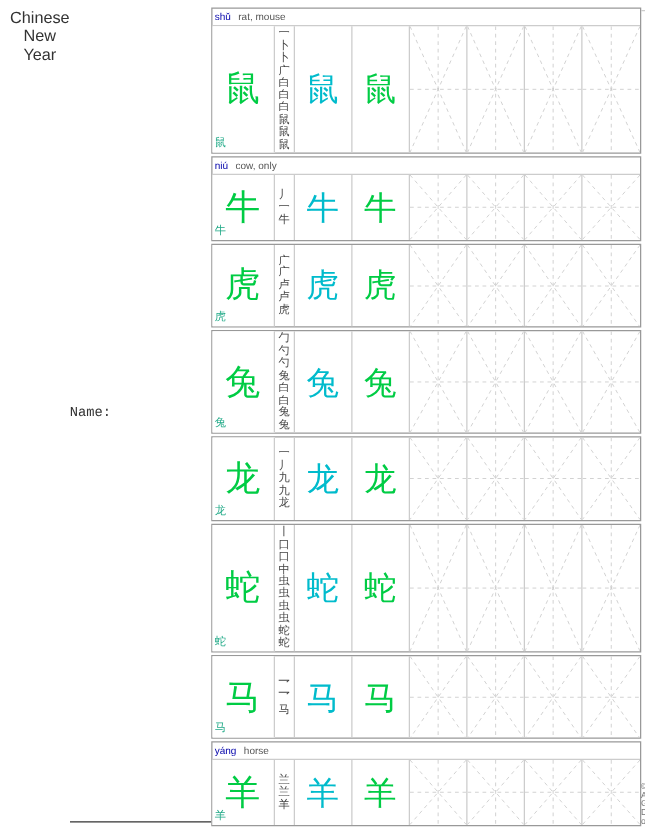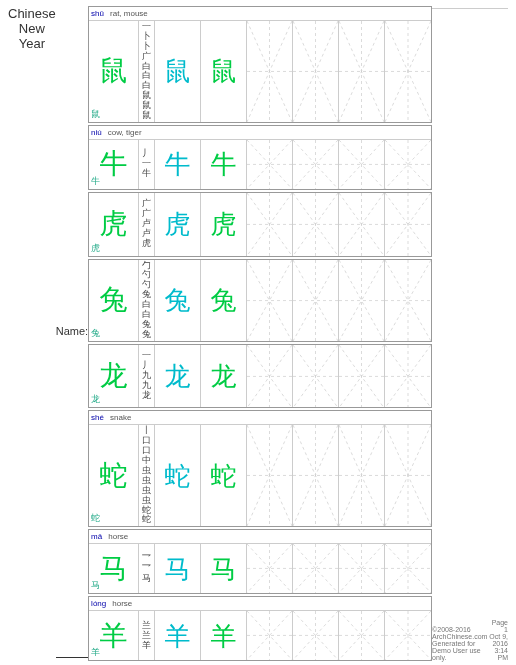--- a/index.html
+++ b/index.html
@@ -30,20 +30,22 @@
       display: flex;
       align-items: center;
       border-bottom: 1px solid #333;
       margin-bottom: 3px;
       padding-bottom: 1px;
     }
 
     .name-label {
       font-size: 11px;
       color: #333;
+      margin-right: 80px;
+      font-family: Liberation Mono, monospace;
     }
 
     .characters-grid {
       flex: 1;
       display: flex;
       flex-direction: column;
       gap: 2px;
     }
 
     .char-row {
@@ -241,21 +243,21 @@
         <line x1="0" y1="50%" x2="100%" y2="50%" stroke="#ccc" stroke-width="0.7" stroke-dasharray="3,3"></line>
         <line x1="0" y1="0" x2="100%" y2="100%" stroke="#ccc" stroke-width="0.7" stroke-dasharray="3,3"></line>
         <line x1="100%" y1="0" x2="0" y2="100%" stroke="#ccc" stroke-width="0.7" stroke-dasharray="3,3"></line>
       </svg>
     </div>
         </div>
       </div>
       <div class="char-row">
         <div class="char-row-top">
           <span class="pinyin">niú</span>
-          <span class="meaning">cow, tiger</span>
+          <span class="meaning">cow, only</span>
         </div>
         <div class="char-row-cells">
           <div class="cell-main">
             <span class="cell-main-char main-char-green">牛</span>
             <span class="cell-main-small" style="color:#2a8;">牛</span>
           </div>
           <div class="stroke-cells" style="flex: 1 1 0%; border-right: 1px solid rgb(204, 204, 204); display: flex; flex-wrap: wrap; align-content: center; align-items: center; padding: 1px 2px;">
             <span class="mini-char">丿</span>
             <span class="mini-char">一</span>
             <span class="mini-char">牛</span>
@@ -456,24 +458,20 @@
       <svg style="position:absolute;top:0;left:0;width:100%;height:100%;">
         <line x1="50%" y1="0" x2="50%" y2="100%" stroke="#ccc" stroke-width="0.7" stroke-dasharray="3,3"></line>
         <line x1="0" y1="50%" x2="100%" y2="50%" stroke="#ccc" stroke-width="0.7" stroke-dasharray="3,3"></line>
         <line x1="0" y1="0" x2="100%" y2="100%" stroke="#ccc" stroke-width="0.7" stroke-dasharray="3,3"></line>
         <line x1="100%" y1="0" x2="0" y2="100%" stroke="#ccc" stroke-width="0.7" stroke-dasharray="3,3"></line>
       </svg>
     </div>
         </div>
       </div>
       <div class="char-row">
-        <div class="char-row-top">
-          <span class="pinyin">shé</span>
-          <span class="meaning">snake</span>
-        </div>
         <div class="char-row-cells">
           <div class="cell-main">
             <span class="cell-main-char main-char-green">蛇</span>
             <span class="cell-main-small" style="color:#2a8;">蛇</span>
           </div>
           <div class="stroke-cells" style="flex: 1 1 0%; border-right: 1px solid rgb(204, 204, 204); display: flex; flex-wrap: wrap; align-content: center; align-items: center; padding: 1px 2px;">
             <span class="mini-char">丨</span>
             <span class="mini-char">口</span>
             <span class="mini-char">口</span>
             <span class="mini-char">中</span>
@@ -518,24 +516,20 @@
       <svg style="position:absolute;top:0;left:0;width:100%;height:100%;">
         <line x1="50%" y1="0" x2="50%" y2="100%" stroke="#ccc" stroke-width="0.7" stroke-dasharray="3,3"></line>
         <line x1="0" y1="50%" x2="100%" y2="50%" stroke="#ccc" stroke-width="0.7" stroke-dasharray="3,3"></line>
         <line x1="0" y1="0" x2="100%" y2="100%" stroke="#ccc" stroke-width="0.7" stroke-dasharray="3,3"></line>
         <line x1="100%" y1="0" x2="0" y2="100%" stroke="#ccc" stroke-width="0.7" stroke-dasharray="3,3"></line>
       </svg>
     </div>
         </div>
       </div>
       <div class="char-row">
-        <div class="char-row-top">
-          <span class="pinyin">mǎ</span>
-          <span class="meaning">horse</span>
-        </div>
         <div class="char-row-cells">
           <div class="cell-main">
             <span class="cell-main-char main-char-green">马</span>
             <span class="cell-main-small" style="color:#2a8;">马</span>
           </div>
           <div class="stroke-cells" style="flex: 1 1 0%; border-right: 1px solid rgb(204, 204, 204); display: flex; flex-wrap: wrap; align-content: center; align-items: center; padding: 1px 2px;">
             <span class="mini-char">乛</span>
             <span class="mini-char">乛</span>
             <span class="mini-char">马</span>
           </div>
@@ -574,21 +568,21 @@
         <line x1="50%" y1="0" x2="50%" y2="100%" stroke="#ccc" stroke-width="0.7" stroke-dasharray="3,3"></line>
         <line x1="0" y1="50%" x2="100%" y2="50%" stroke="#ccc" stroke-width="0.7" stroke-dasharray="3,3"></line>
         <line x1="0" y1="0" x2="100%" y2="100%" stroke="#ccc" stroke-width="0.7" stroke-dasharray="3,3"></line>
         <line x1="100%" y1="0" x2="0" y2="100%" stroke="#ccc" stroke-width="0.7" stroke-dasharray="3,3"></line>
       </svg>
     </div>
         </div>
       </div>
       <div class="char-row">
         <div class="char-row-top">
-          <span class="pinyin">lóng</span>
+          <span class="pinyin">yáng</span>
           <span class="meaning">horse</span>
         </div>
         <div class="char-row-cells">
           <div class="cell-main">
             <span class="cell-main-char main-char-green">羊</span>
             <span class="cell-main-small" style="color:#2a8;">羊</span>
           </div>
           <div class="stroke-cells" style="flex: 1 1 0%; border-right: 1px solid rgb(204, 204, 204); display: flex; flex-wrap: wrap; align-content: center; align-items: center; padding: 1px 2px;">
             <span class="mini-char">兰</span>
             <span class="mini-char">兰</span>

